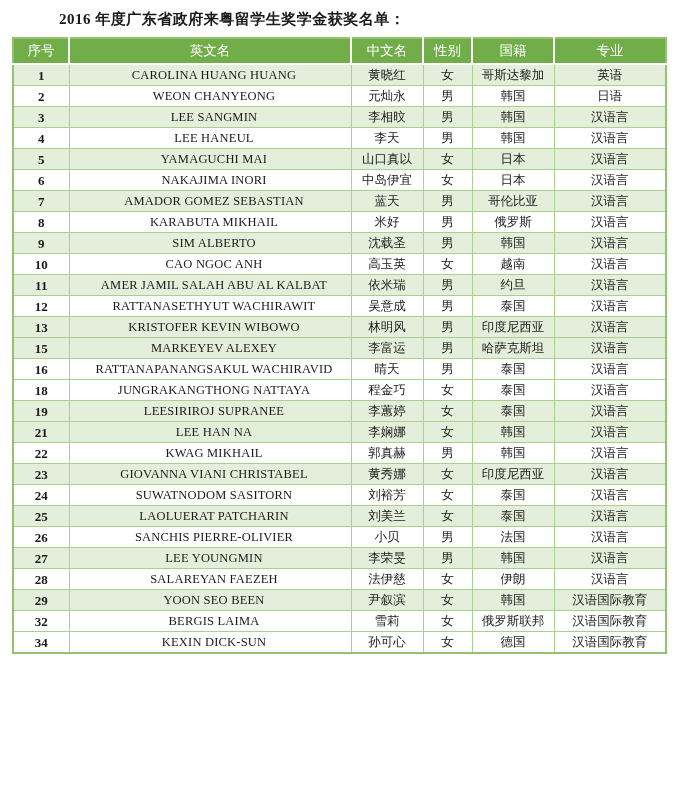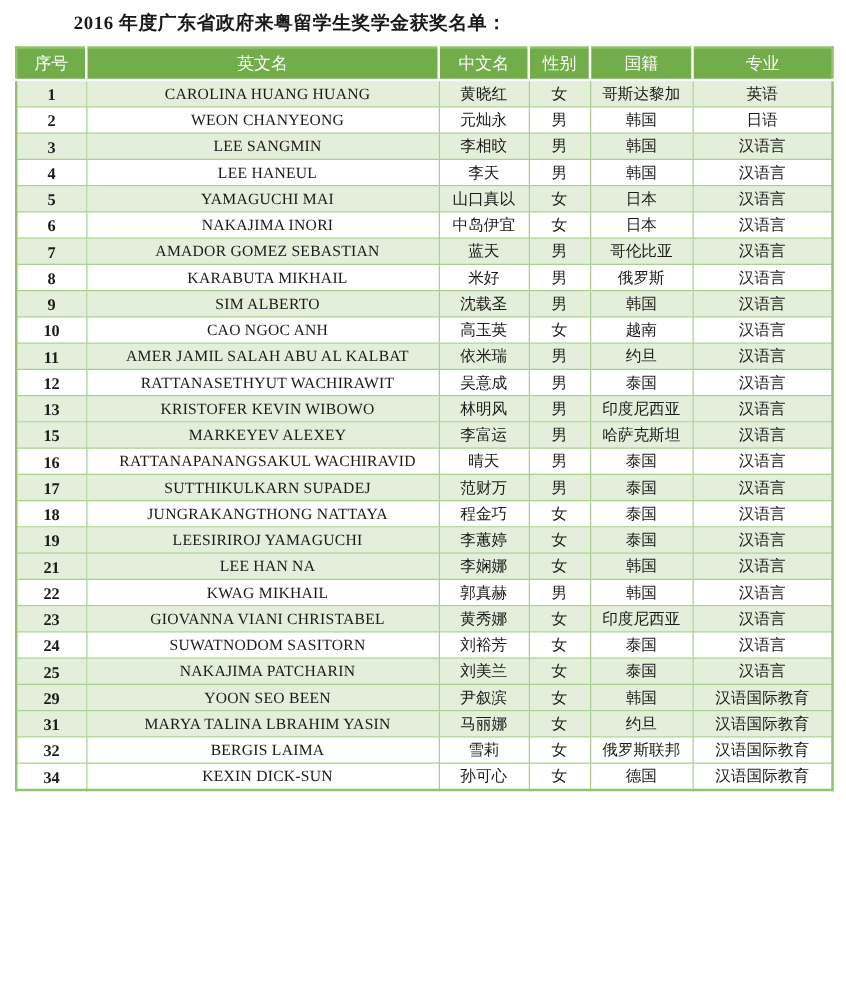--- a/index.html
+++ b/index.html
@@ -204,39 +204,31 @@
           <td class="col-maj">汉语言</td>
         </tr>
         <tr>
           <td class="col-no">16</td>
           <td class="col-en">RATTANAPANANGSAKUL WACHIRAVID</td>
           <td class="col-cn">晴天</td>
           <td class="col-sex">男</td>
           <td class="col-nat">泰国</td>
           <td class="col-maj">汉语言</td>
         </tr>
-        <tr class="banded">
-          <td class="col-no">17</td>
-          <td class="col-en">SUTTHIKULKARN SUPADEJ</td>
-          <td class="col-cn">范财万</td>
-          <td class="col-sex">男</td>
-          <td class="col-nat">泰国</td>
-          <td class="col-maj">汉语言</td>
-        </tr>
         <tr>
           <td class="col-no">18</td>
           <td class="col-en">JUNGRAKANGTHONG NATTAYA</td>
           <td class="col-cn">程金巧</td>
           <td class="col-sex">女</td>
           <td class="col-nat">泰国</td>
           <td class="col-maj">汉语言</td>
         </tr>
         <tr class="banded">
           <td class="col-no">19</td>
-          <td class="col-en">LEESIRIROJ YAMAGUCHI</td>
+          <td class="col-en">LEESIRIROJ SUPRANEE</td>
           <td class="col-cn">李蕙婷</td>
           <td class="col-sex">女</td>
           <td class="col-nat">泰国</td>
           <td class="col-maj">汉语言</td>
         </tr>
         <tr class="banded">
           <td class="col-no">21</td>
           <td class="col-en">LEE HAN NA</td>
           <td class="col-cn">李娴娜</td>
           <td class="col-sex">女</td>
@@ -262,42 +254,58 @@
         <tr>
           <td class="col-no">24</td>
           <td class="col-en">SUWATNODOM SASITORN</td>
           <td class="col-cn">刘裕芳</td>
           <td class="col-sex">女</td>
           <td class="col-nat">泰国</td>
           <td class="col-maj">汉语言</td>
         </tr>
         <tr class="banded">
           <td class="col-no">25</td>
-          <td class="col-en">NAKAJIMA PATCHARIN</td>
+          <td class="col-en">LAOLUERAT PATCHARIN</td>
           <td class="col-cn">刘美兰</td>
           <td class="col-sex">女</td>
           <td class="col-nat">泰国</td>
+          <td class="col-maj">汉语言</td>
+        </tr>
+        <tr>
+          <td class="col-no">26</td>
+          <td class="col-en">SANCHIS PIERRE-OLIVIER</td>
+          <td class="col-cn">小贝</td>
+          <td class="col-sex">男</td>
+          <td class="col-nat">法国</td>
+          <td class="col-maj">汉语言</td>
+        </tr>
+        <tr class="banded">
+          <td class="col-no">27</td>
+          <td class="col-en">LEE YOUNGMIN</td>
+          <td class="col-cn">李荣旻</td>
+          <td class="col-sex">男</td>
+          <td class="col-nat">韩国</td>
+          <td class="col-maj">汉语言</td>
+        </tr>
+        <tr>
+          <td class="col-no">28</td>
+          <td class="col-en">SALAREYAN FAEZEH</td>
+          <td class="col-cn">法伊慈</td>
+          <td class="col-sex">女</td>
+          <td class="col-nat">伊朗</td>
           <td class="col-maj">汉语言</td>
         </tr>
         <tr class="banded">
           <td class="col-no">29</td>
           <td class="col-en">YOON SEO BEEN</td>
           <td class="col-cn">尹叙滨</td>
           <td class="col-sex">女</td>
           <td class="col-nat">韩国</td>
           <td class="col-maj">汉语国际教育</td>
         </tr>
-        <tr class="banded">
-          <td class="col-no">31</td>
-          <td class="col-en">MARYA TALINA LBRAHIM YASIN</td>
-          <td class="col-cn">马丽娜</td>
-          <td class="col-sex">女</td>
-          <td class="col-nat">约旦</td>
-          <td class="col-maj">汉语国际教育</td>
-        </tr>
         <tr>
           <td class="col-no">32</td>
           <td class="col-en">BERGIS LAIMA</td>
           <td class="col-cn">雪莉</td>
           <td class="col-sex">女</td>
           <td class="col-nat">俄罗斯联邦</td>
           <td class="col-maj">汉语国际教育</td>
         </tr>
         <tr>
           <td class="col-no">34</td>

